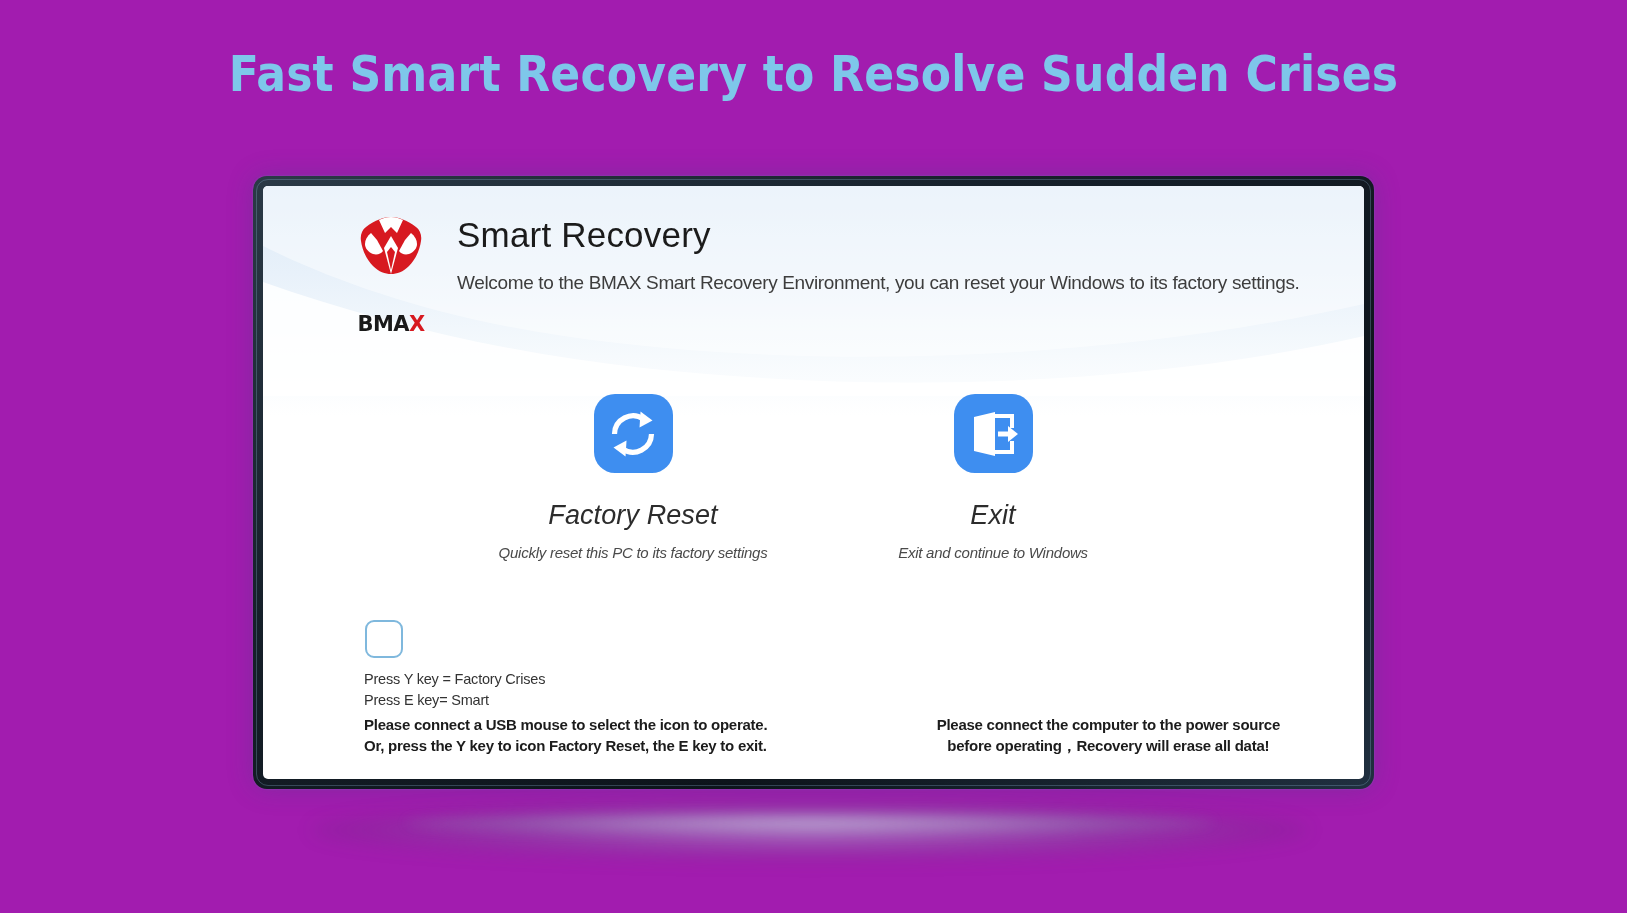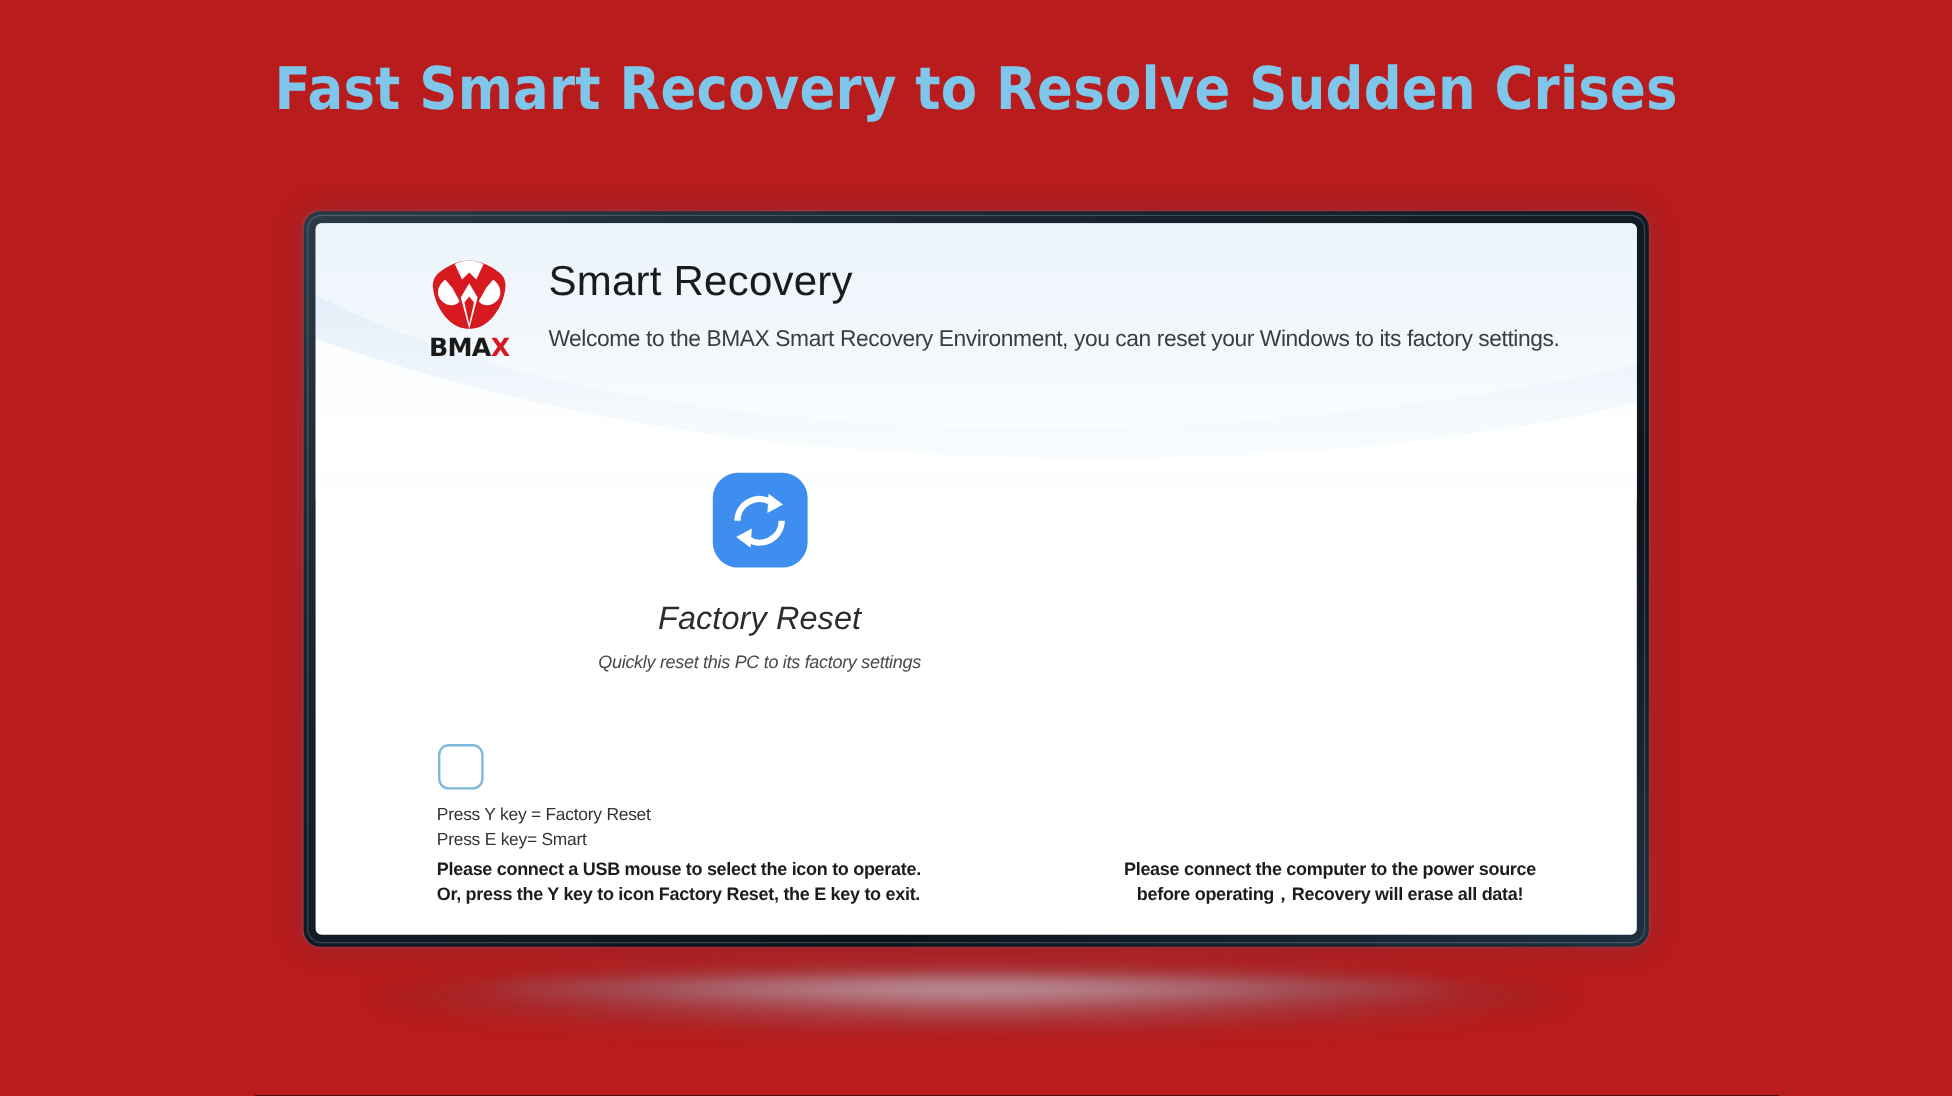--- a/index.html
+++ b/index.html
@@ -9,21 +9,21 @@
     height: 913px;
     background: #000000;
     overflow: hidden;
     font-family: "Liberation Sans", sans-serif;
   }
 
   #page {
     position: relative;
     width: 1627px;
     height: 913px;
-    background: #b91c1c;
+    background: #a21caf;
   }
 
   
   .headline {
     position: absolute;
     top: 46px;
     left: 0;
     width: 1627px;
     text-align: center;
     font-family: "DejaVu Sans Condensed", "Liberation Sans", sans-serif;
@@ -91,20 +91,21 @@
     align-items: flex-start;
     padding: 26px 0 0 86px;
   }
 
   .logo-block {
     width: 84px;
     display: flex;
     flex-direction: column;
     align-items: center;
     margin-top: 2px;
+    gap: 34px;
   }
   .logo-mark { width: 68px; height: 62px; display: block; }
   .logo-word {
     margin-top: 2px;
     font-family: "DejaVu Sans", sans-serif;
     font-size: 21px;
     font-weight: bold;
     letter-spacing: -0.6px;
     color: #1a1a1a;
   }
@@ -303,26 +304,39 @@
                 <path d="M44.5 26 A18.5 18.5 0 0 1 15.5 40.9"></path>
               </g>
               <path d="M33.5 3.5 L45.5 12.5 L32.5 19.5 Z" fill="#ffffff"></path>
               <path d="M18.5 48.5 L6.5 39.5 L19.5 32.5 Z" fill="#ffffff"></path>
             </svg>
           </div>
           <div class="tile-label">Factory Reset</div>
           <div class="tile-desc">Quickly reset this PC to its factory settings</div>
         </div>
 
+        <div class="action-tile tile-exit">
+          <div class="tile-icon">
+            <svg width="52" height="52" viewBox="0 0 52 52">
+              <path d="M7 9 L28 4 L28 48 L7 43 Z" fill="#ffffff"></path>
+              <path d="M28 8 L45 8 L45 20" fill="none" stroke="#ffffff" stroke-width="4"></path>
+              <path d="M28 44 L45 44 L45 33" fill="none" stroke="#ffffff" stroke-width="4"></path>
+              <path d="M31 26 L46 26" stroke="#ffffff" stroke-width="5" fill="none"></path>
+              <path d="M41 18 L51 26 L41 34 Z" fill="#ffffff"></path>
+            </svg>
+          </div>
+          <div class="tile-label">Exit</div>
+          <div class="tile-desc">Exit and continue to Windows</div>
+        </div>
       </div>
 
       <div class="key-box"></div>
 
       <div class="key-hints">
-        <div>Press  Y key = Factory Reset</div>
+        <div>Press  Y key = Factory Crises</div>
         <div>Press  E key= Smart</div>
       </div>
 
       <div class="footer-left">
         <div>Please connect a USB mouse to select the icon to operate.</div>
         <div>Or, press the Y key to icon Factory Reset, the E key to exit.</div>
       </div>
 
       <div class="footer-right">
         <div>Please connect the computer to the power source</div>

